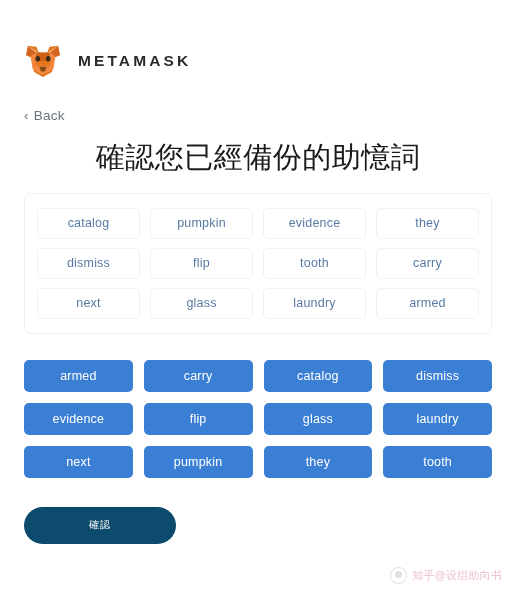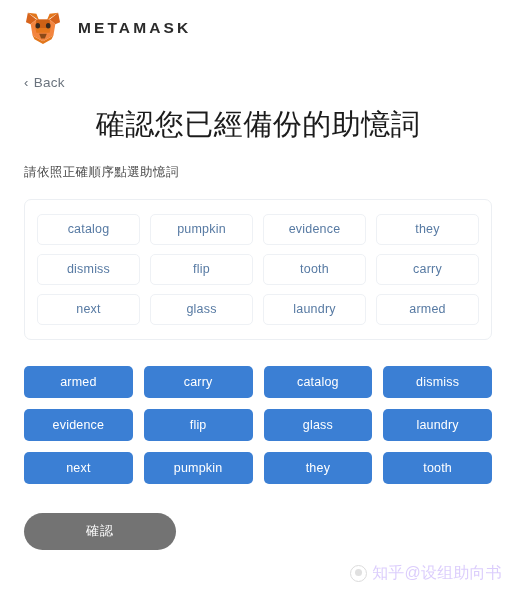--- a/index.html
+++ b/index.html
@@ -20,21 +20,21 @@
     width: 516px;
     height: 596px;
     box-sizing: border-box;
     padding: 0 24px;
   }
 
   
   .brand {
     display: flex;
     align-items: center;
-    padding-top: 5px;
+    padding-top: 38px;
     height: 46px;
   }
   .fox-logo {
     width: 38px;
     height: 36px;
     flex: 0 0 auto;
     display: block;
   }
   .brand-name {
     margin-left: 16px;
@@ -137,23 +137,23 @@
 
   
   .confirm-row {
     margin-top: 29px;
   }
   .confirm-button {
     width: 152px;
     height: 37px;
     border: none;
     border-radius: 19px;
-    background: #737373;
+    background: #0c4a6e;
     color: #ffffff;
-    font-size: 13px;
+    font-size: 10px;
     font-family: "Liberation Sans", "DejaVu Sans", sans-serif;
     letter-spacing: 1px;
     cursor: pointer;
     display: flex;
     align-items: center;
     justify-content: center;
     padding: 0;
   }
 
   
@@ -181,22 +181,22 @@
     content: "";
     position: absolute;
     left: 3.5px;
     top: 3px;
     width: 7px;
     height: 7px;
     border-radius: 50%;
     background: #9a9a9a;
   }
   .watermark-text {
-    font-size: 16px;
-    color: #8b5cf6;
+    font-size: 11px;
+    color: #be185d;
     letter-spacing: 0.2px;
     white-space: nowrap;
   }
 </style>
 </head>
 <body>
 
 <div class="page">
 
   
@@ -218,21 +218,20 @@
   </div>
 
   
   <div class="back-link">
     <span class="back-chevron">‹</span>
     <span>Back</span>
   </div>
 
   
   <h1 class="page-title">確認您已經備份的助憶詞</h1>
-  <p class="page-subtitle">請依照正確順序點選助憶詞</p>
 
   
   <div class="selected-panel">
     <div class="word-grid">
       <div class="word-chip">catalog</div>
       <div class="word-chip">pumpkin</div>
       <div class="word-chip">evidence</div>
       <div class="word-chip">they</div>
       <div class="word-chip">dismiss</div>
       <div class="word-chip">flip</div>

